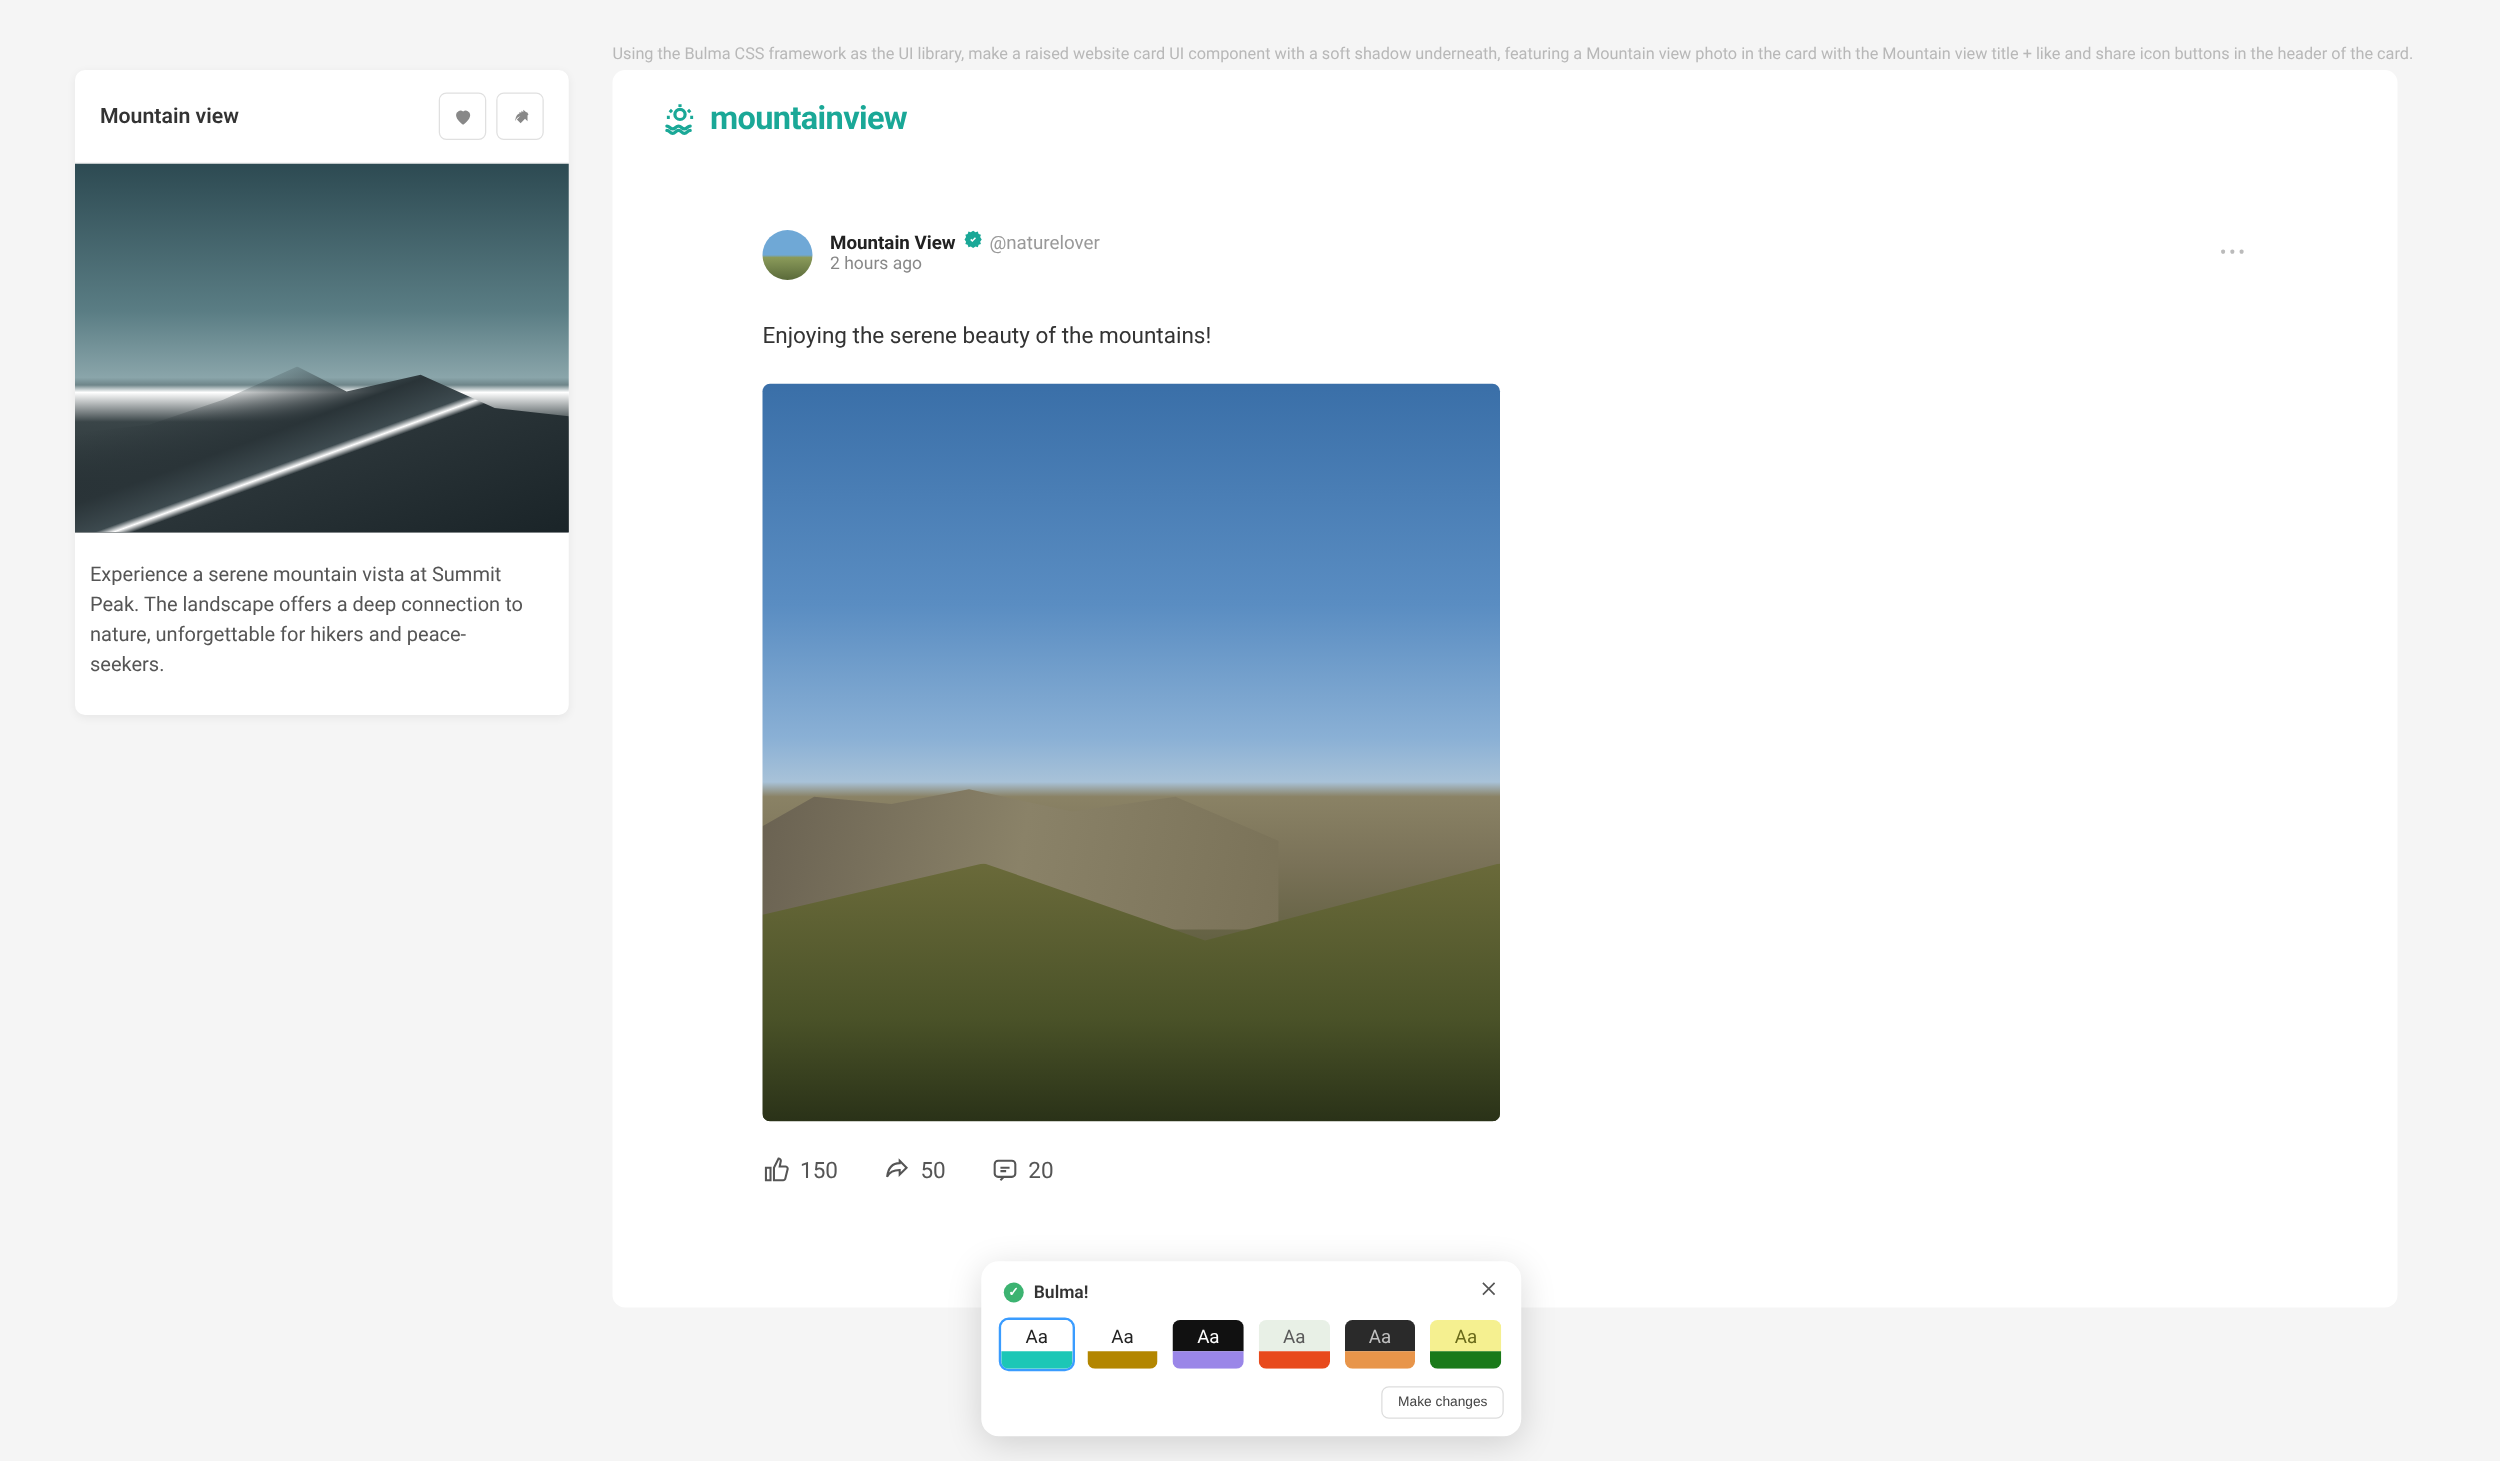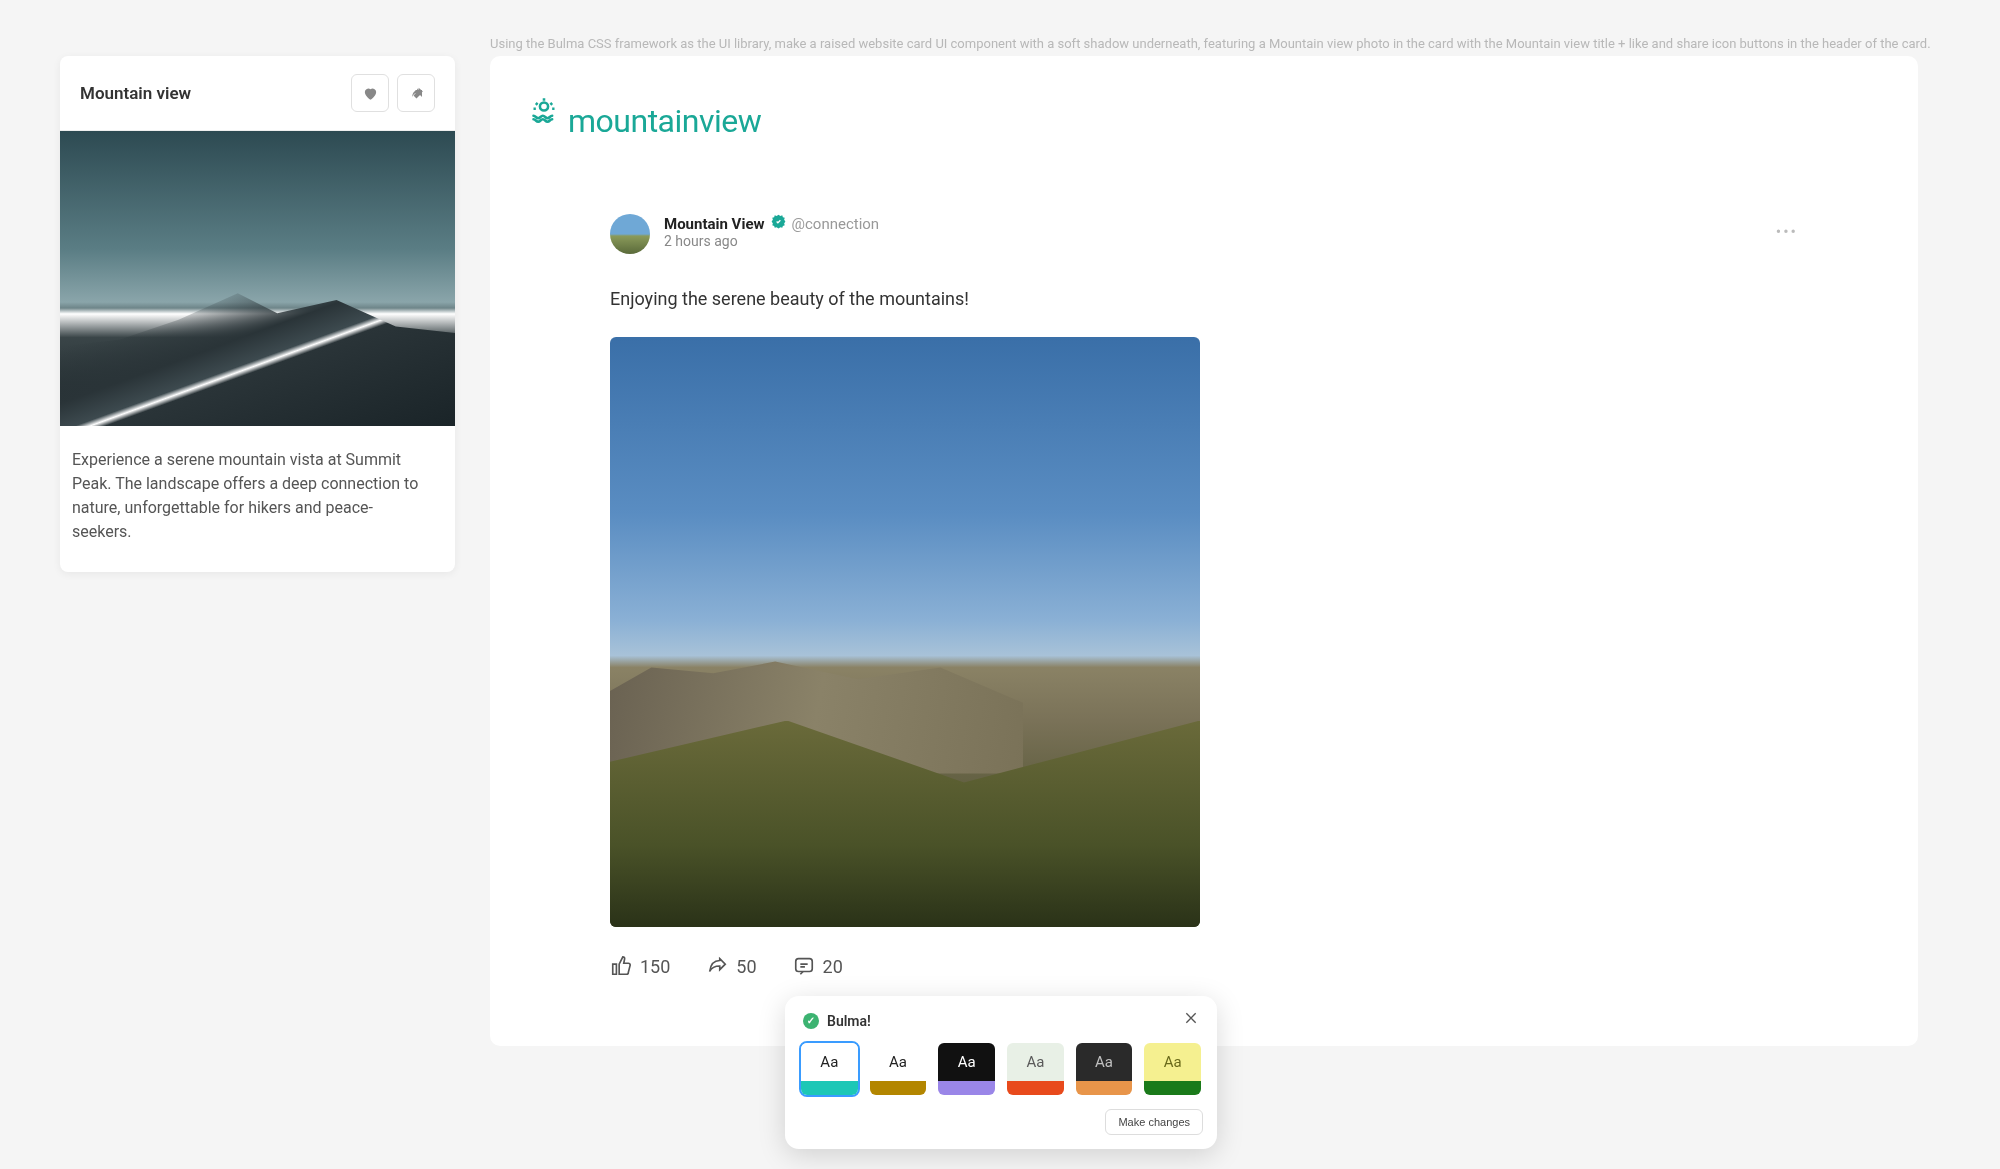--- a/index.html
+++ b/index.html
@@ -97,24 +97,23 @@
 }
 
 .brand {
   display: flex;
   align-items: center;
   gap: 10px;
   padding: 24px 40px;
   color: #1aa897;
 }
 .brand-text {
-  font-size: 32px;
-  font-weight: 400;
+  font-size: 26px;
+  font-weight: 700;
   letter-spacing: -0.5px;
-  margin-top: 22px;
 }
 
 .post {
   padding: 50px 120px 0 120px;
 }
 .post-header {
   display: flex;
   align-items: flex-start;
   gap: 14px;
   position: relative;
@@ -254,21 +253,21 @@
   font-size: 18px;
   background: none;
   border: none;
 }
 .theme-swatches {
   display: flex;
   gap: 8px;
 }
 .swatch {
   width: 64px;
-  height: 56px;
+  height: 43px;
   border-radius: 8px;
   overflow: hidden;
   border: 2px solid transparent;
   cursor: pointer;
   display: flex;
   flex-direction: column;
 }
 .swatch.selected {
   border-color: #3a9cff;
 }
@@ -341,21 +340,21 @@
       <div class="avatar"></div>
       <div class="post-meta">
         <div class="post-author-line">
           <span class="post-author">Mountain View</span>
           <span class="verified">
             <svg width="15" height="15" viewBox="0 0 24 24" fill="#1aa897">
                 <path d="M12 1l3 2 3-1 1 3 3 1-1 3 2 3-2 3 1 3-3 1-1 3-3-1-3 2-3-2-3 1-1-3-3-1 1-3-2-3 2-3-1-3 3-1 1-3 3 1 3-2z"></path>
                 <path d="M9 12l2 2 4-4" stroke="#fff" stroke-width="2" fill="none"></path>
               </svg>
           </span>
-          <span class="post-handle">@connection</span>
+          <span class="post-handle">@naturelover</span>
         </div>
         <div class="post-time">2 hours ago</div>
       </div>
       <div class="post-more">•••</div>
     </div>
 
     <div class="post-text">Enjoying the serene beauty of the mountains!</div>
 
     <div class="post-image"></div>
 

